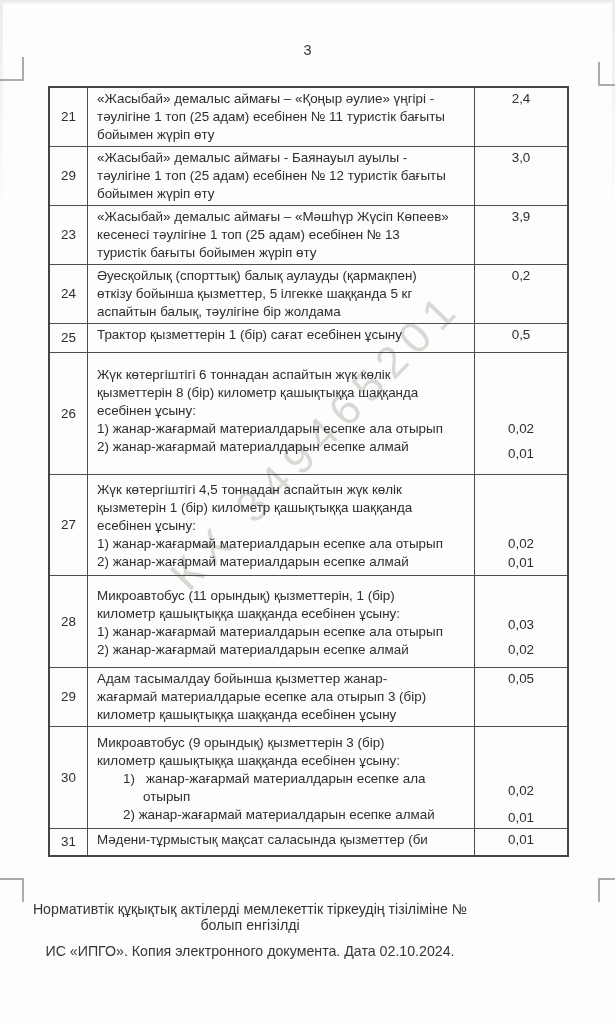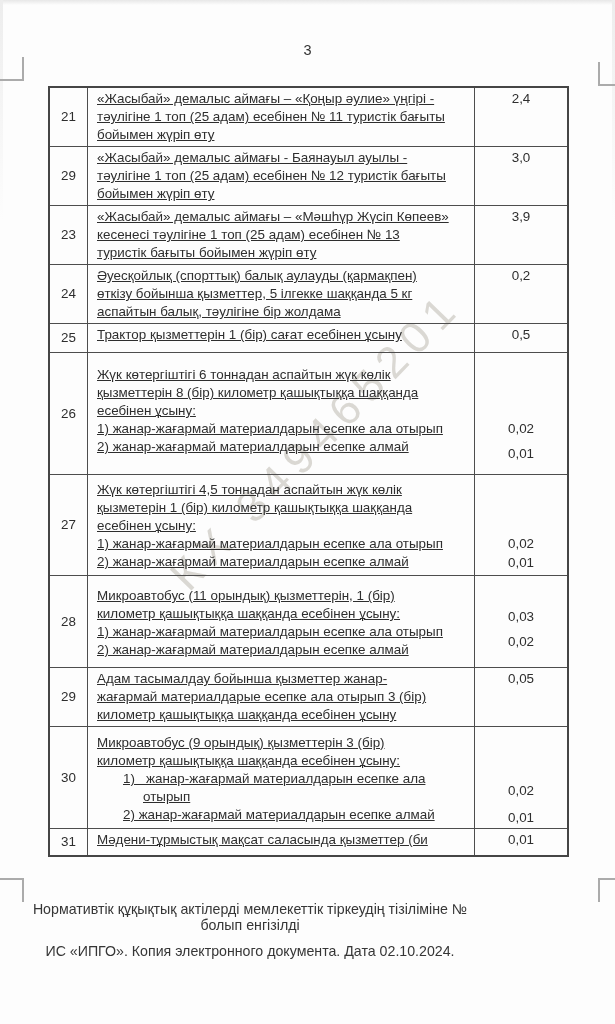--- a/index.html
+++ b/index.html
@@ -40,36 +40,36 @@
     border:2px solid #454545;z-index:1;
     font-size:13.4px;line-height:18px;
   }
   .trow{display:flex;border-top:1.5px solid #4d4d4d;}
   .trow:first-child{border-top:none;}
   .c-num{
     width:37px;flex:0 0 37px;border-right:1.5px solid #4d4d4d;
     display:flex;align-items:center;justify-content:center;
   }
   .c-desc{flex:1;padding:2px 4px 2px 9px;border-right:1.5px solid #4d4d4d;}
-  .c-desc .ln{white-space:nowrap;text-decoration:underline;}
+  .c-desc .ln{white-space:nowrap;}
   .c-desc .ind1{padding-left:26px;}
   .c-desc .ind2{padding-left:46px;}
   .c-val{width:92px;flex:0 0 92px;text-align:center;}
   .c-val .val{margin-top:2px;}
 
   .row-25{min-height:28px;}
   .row-26 .c-desc{padding-top:13px;padding-bottom:18px;}
   .row-27 .c-desc{padding-top:6px;padding-bottom:4px;}
   .row-28 .c-desc{padding-top:11px;padding-bottom:8px;}
   .row-30 .c-desc{padding-top:7px;padding-bottom:4px;}
   .row-31 .c-desc{padding-bottom:6px;}
 
   .row-26 .val1{margin-top:67px;} .row-26 .val2{margin-top:7px;}
   .row-27 .val1{margin-top:60px;} .row-27 .val2{margin-top:1px;}
-  .row-28 .val1{margin-top:32px;} .row-28 .val2{margin-top:7px;}
+  .row-28 .val1{margin-top:40px;} .row-28 .val2{margin-top:7px;}
   .row-30 .val1{margin-top:55px;} .row-30 .val2{margin-top:9px;}
 
   .footer{
     position:absolute;left:0;top:901px;width:500px;text-align:center;
     font-size:14.2px;color:#363636;z-index:1;
   }
   .footer .f-line{margin-bottom:10px;padding:0 10px;}
 </style>
 </head>
 <body>

